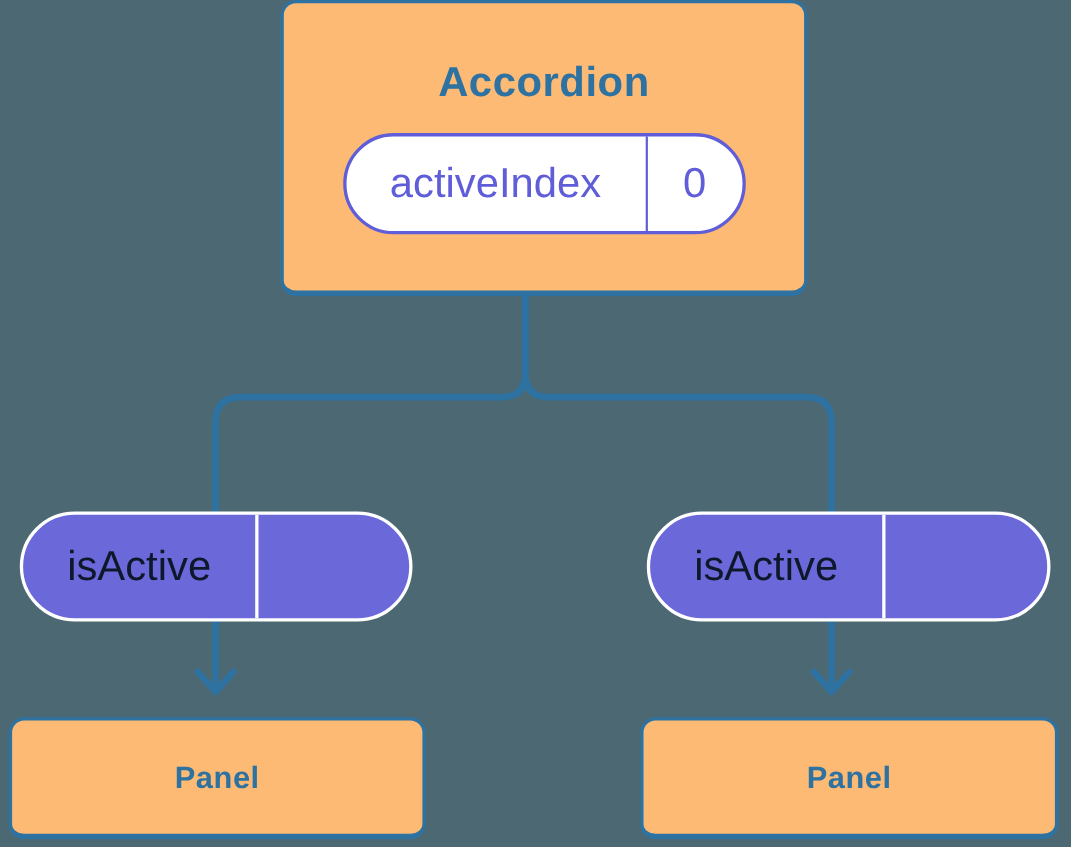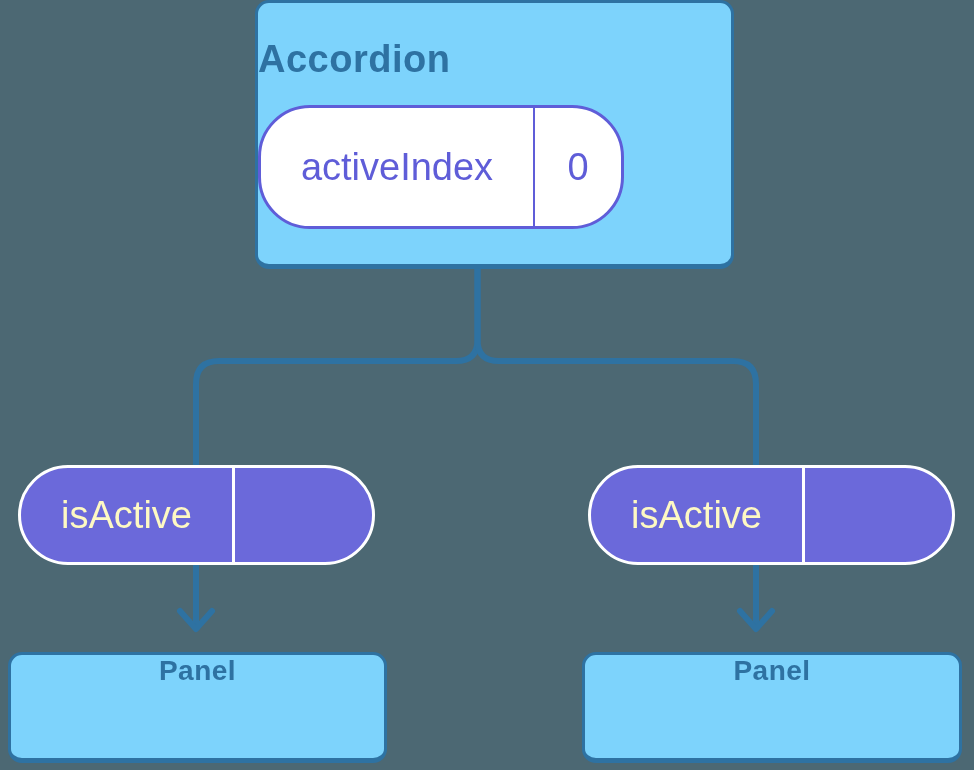--- a/index.html
+++ b/index.html
@@ -9,62 +9,62 @@
     width:974px;height:770px;
     background:#4C6873;
     overflow:hidden;
   }
   .connectors{
     position:absolute;left:0;top:0;width:974px;height:770px;
     z-index:1;
   }
   .card{
     position:absolute;
-    background:#7dd3fc;
+    background:#fdba74;
     border:3px solid #2E72A2;
     border-bottom-width:5px;
     border-radius:14px;
     box-sizing:border-box;
     z-index:2;
-    display:flex;align-items:flex-start;justify-content:center;
+    display:flex;align-items:center;justify-content:center;
   }
   .card.root{
     left:255px;top:0;width:479px;height:269px;
     flex-direction:column;gap:24px;
   }
   .root-title{
     font-size:38px;font-weight:600;color:#2E72A2;
     letter-spacing:.5px;
   }
   .pill{
     display:flex;align-items:stretch;
     box-sizing:border-box;
     z-index:2;
   }
   .pill .seg{
     display:flex;align-items:center;justify-content:center;
     font-size:38px;
   }
   .state-pill{
-    width:366px;height:124px;
+    width:366px;height:92px;
     border:3px solid #5F5DD8;
     border-radius:52px;
     background:#ffffff;
     color:#5F5DD8;
   }
   .state-pill .seg.name{width:272px;}
   .state-pill .divider{width:2px;background:#5F5DD8;}
   .state-pill .seg.value{flex:1;}
   .prop-pill{
     position:absolute;
     height:100px;
     background:#6B69DA;
     border:3px solid #ffffff;
     border-radius:50px;
-    color:#fef9c3;
+    color:#0f172a;
   }
   .prop-pill.left{left:18px;top:465px;width:357px;}
   .prop-pill.right{left:588px;top:465px;width:367px;}
   .prop-pill .seg.name{width:211px;}
   .prop-pill .divider{width:3px;background:#ffffff;}
   .prop-pill .seg.value{flex:1;}
   .card.panel{
     top:652px;height:111px;
   }
   .card.panel.left{left:8px;width:379px;}

